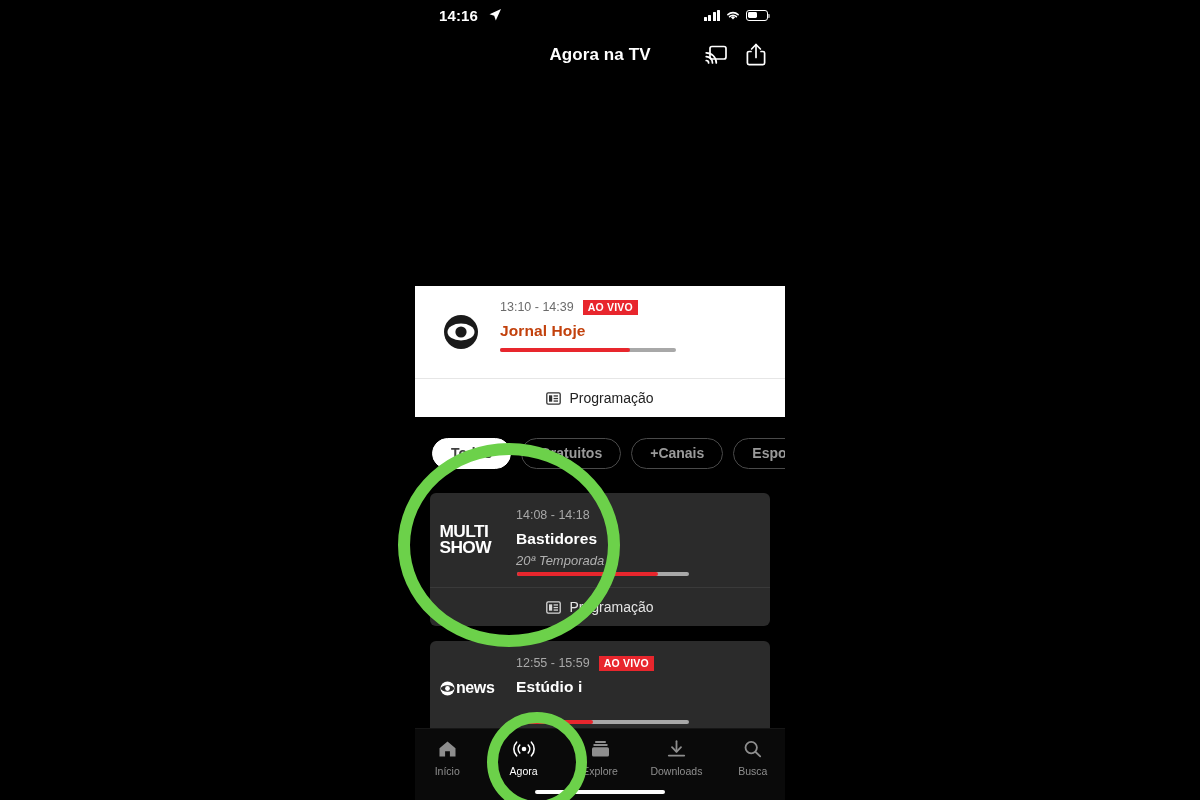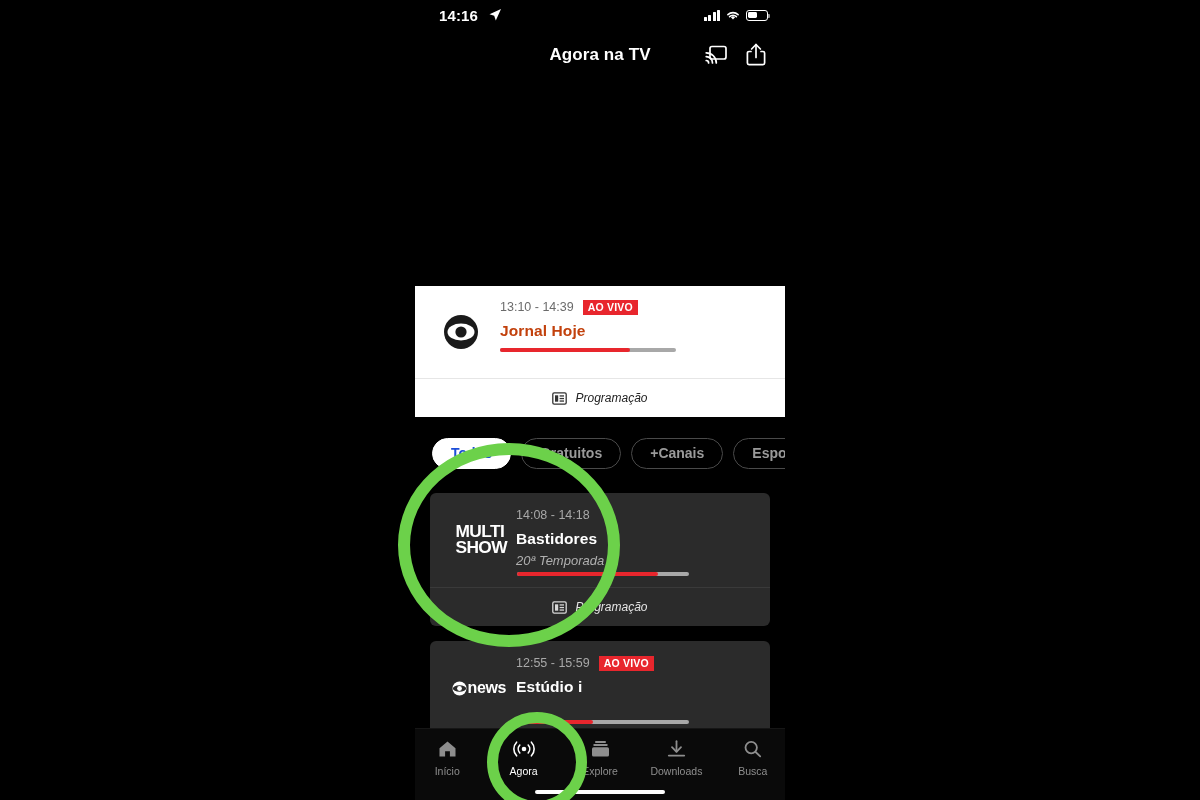--- a/index.html
+++ b/index.html
@@ -193,23 +193,22 @@
     position: relative;
     height: 38px;
     border-top: 1px solid #e6e6e6;
     display: flex;
     align-items: center;
     justify-content: center;
     gap: 8px;
     cursor: pointer;
   }
   .sched-label {
-    font-size: 12px;
+    font-size: 14px;
     color: #222222;
-    font-style: italic;
   }
 
   
   .chips {
     position: absolute;
     left: 0; top: 422px;
     width: 370px; height: 62px;
     display: flex;
     align-items: center;
     gap: 10px;
@@ -228,43 +227,43 @@
     font-weight: bold;
     color: #9a9a9a;
     border: 1px solid #4a4a4a;
     background: transparent;
     box-sizing: border-box;
     cursor: pointer;
     white-space: nowrap;
   }
   .chip.active {
     background: #ffffff;
-    color: #1d4ed8;
+    color: #404040;
     border-color: #ffffff;
     text-align: center;
   }
 
   
   .card {
     position: absolute;
     left: 430px;
     width: 340px;
     background: #2b2b2b;
     border-radius: 6px;
     overflow: hidden;
   }
   .card-body {
     position: relative;
     height: 94px;
   }
   .card-logo {
     position: absolute;
-    left: 0; top: 22px;
+    left: 10px; top: 22px;
     width: 76px; height: 50px;
-    display: flex; align-items: center; justify-content: flex-end;
+    display: flex; align-items: center; justify-content: flex-start;
   }
   .ms-logo {
     color: #ffffff;
     font-size: 17px;
     font-weight: bold;
     line-height: 0.92;
     letter-spacing: -0.6px;
     text-align: left;
     font-family: "Liberation Sans", sans-serif;
     transform: scaleX(1.02);

